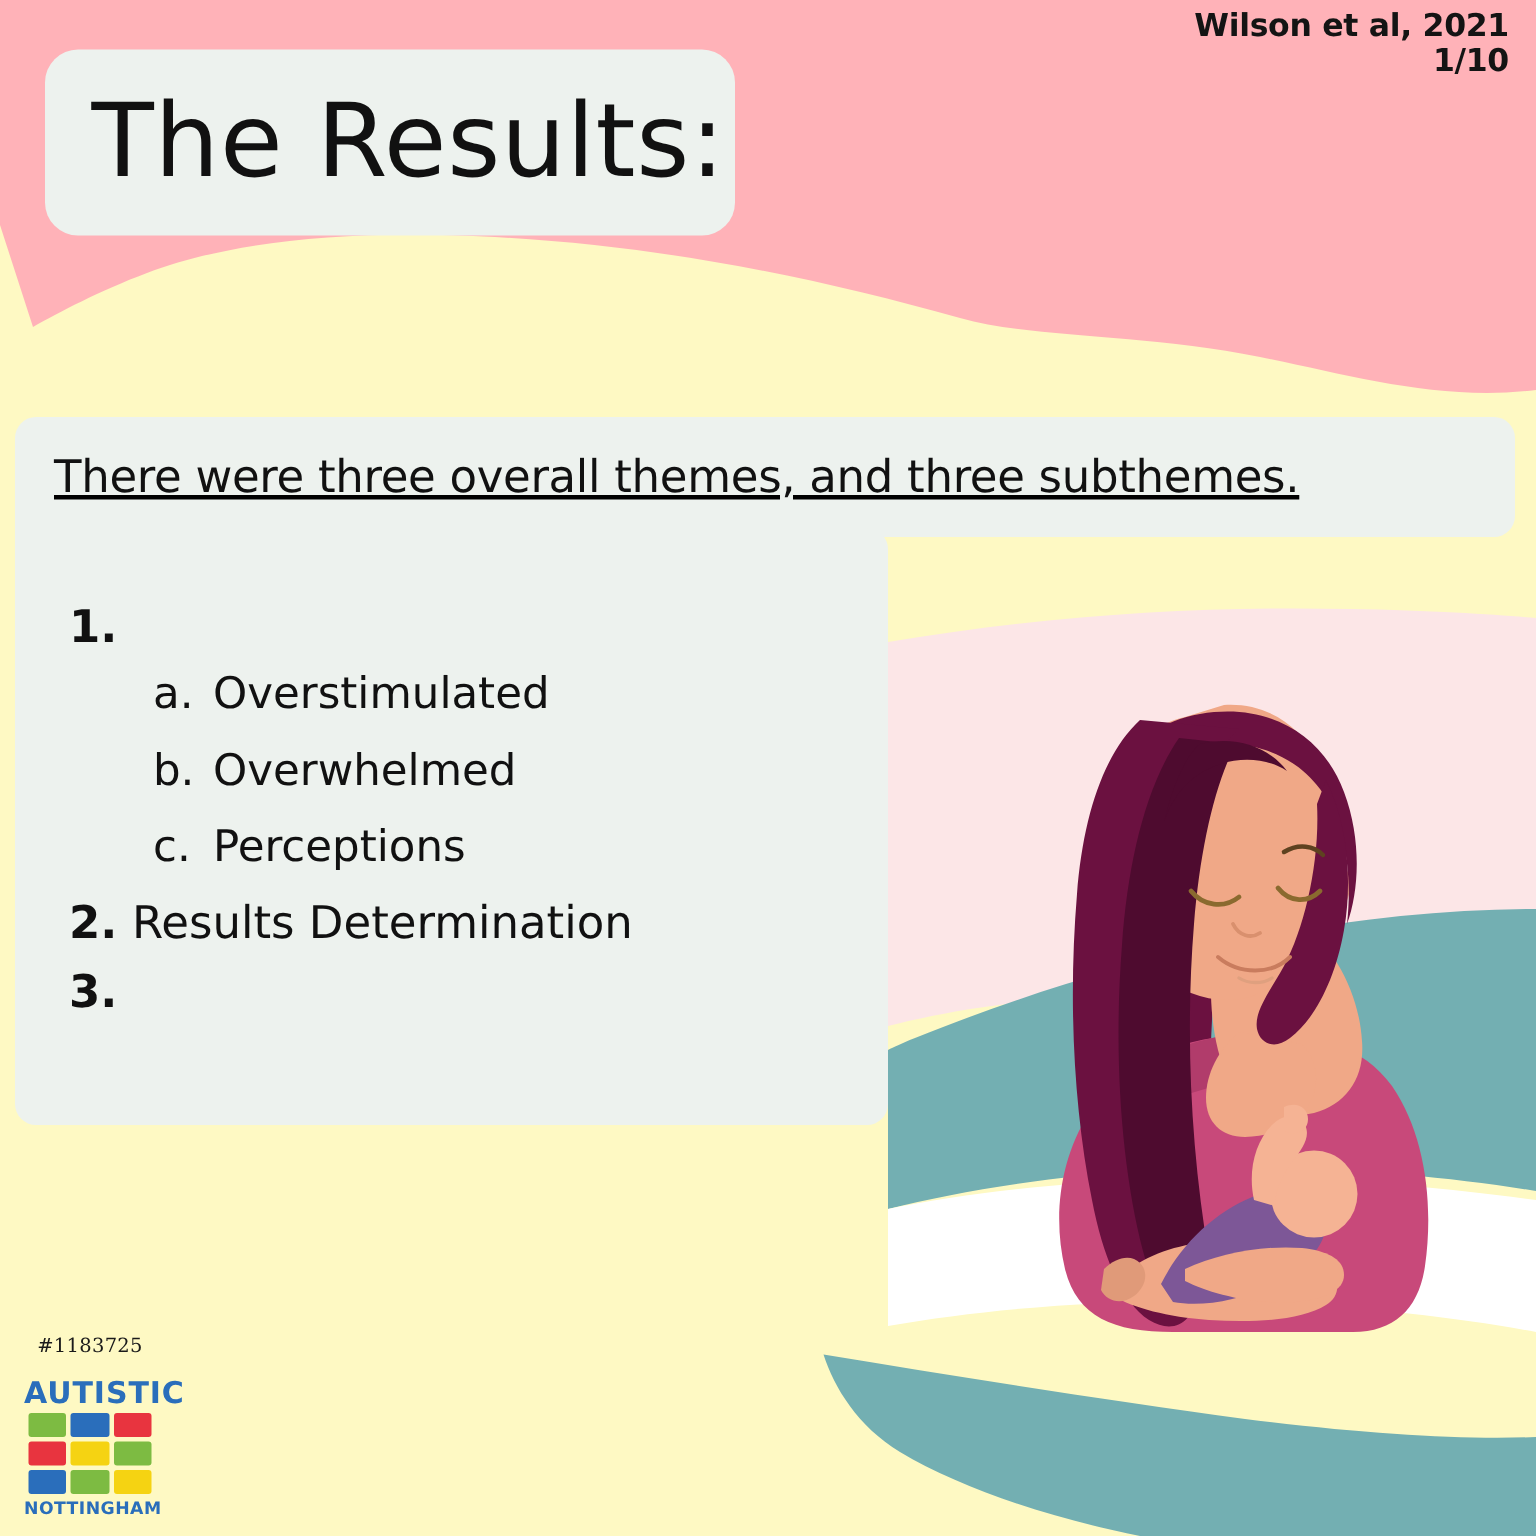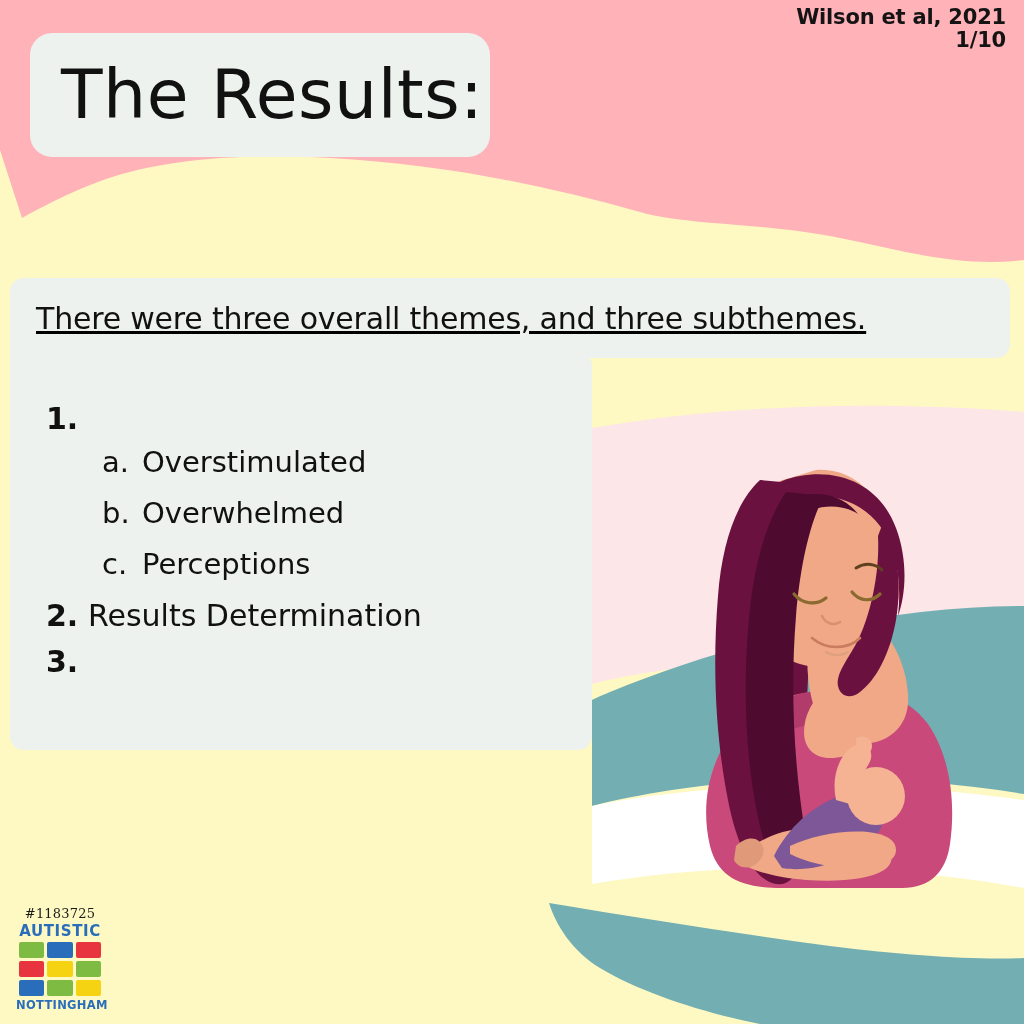--- a/index.html
+++ b/index.html
@@ -157,26 +157,26 @@
     bottom: 12px;
     width: 88px;
     z-index: 45;
     text-align: center;
   }
   .logo-number {
     font-family: "DejaVu Serif", serif;
     font-size: 13px;
     color: #1a1a1a;
     letter-spacing: 0.2px;
-    margin-bottom: 2px;
+    margin-bottom: 12px;
   }
   .logo-word {
     font-family: "DejaVu Sans", sans-serif;
     font-weight: bold;
-    font-size: 15px;
+    font-size: 20px;
     color: #2A6EBB;
     letter-spacing: 0.6px;
     line-height: 1.1;
   }
   .logo-word.bottom {
     font-size: 11.5px;
     letter-spacing: 0.3px;
   }
   .logo-grid {
     display: grid;

